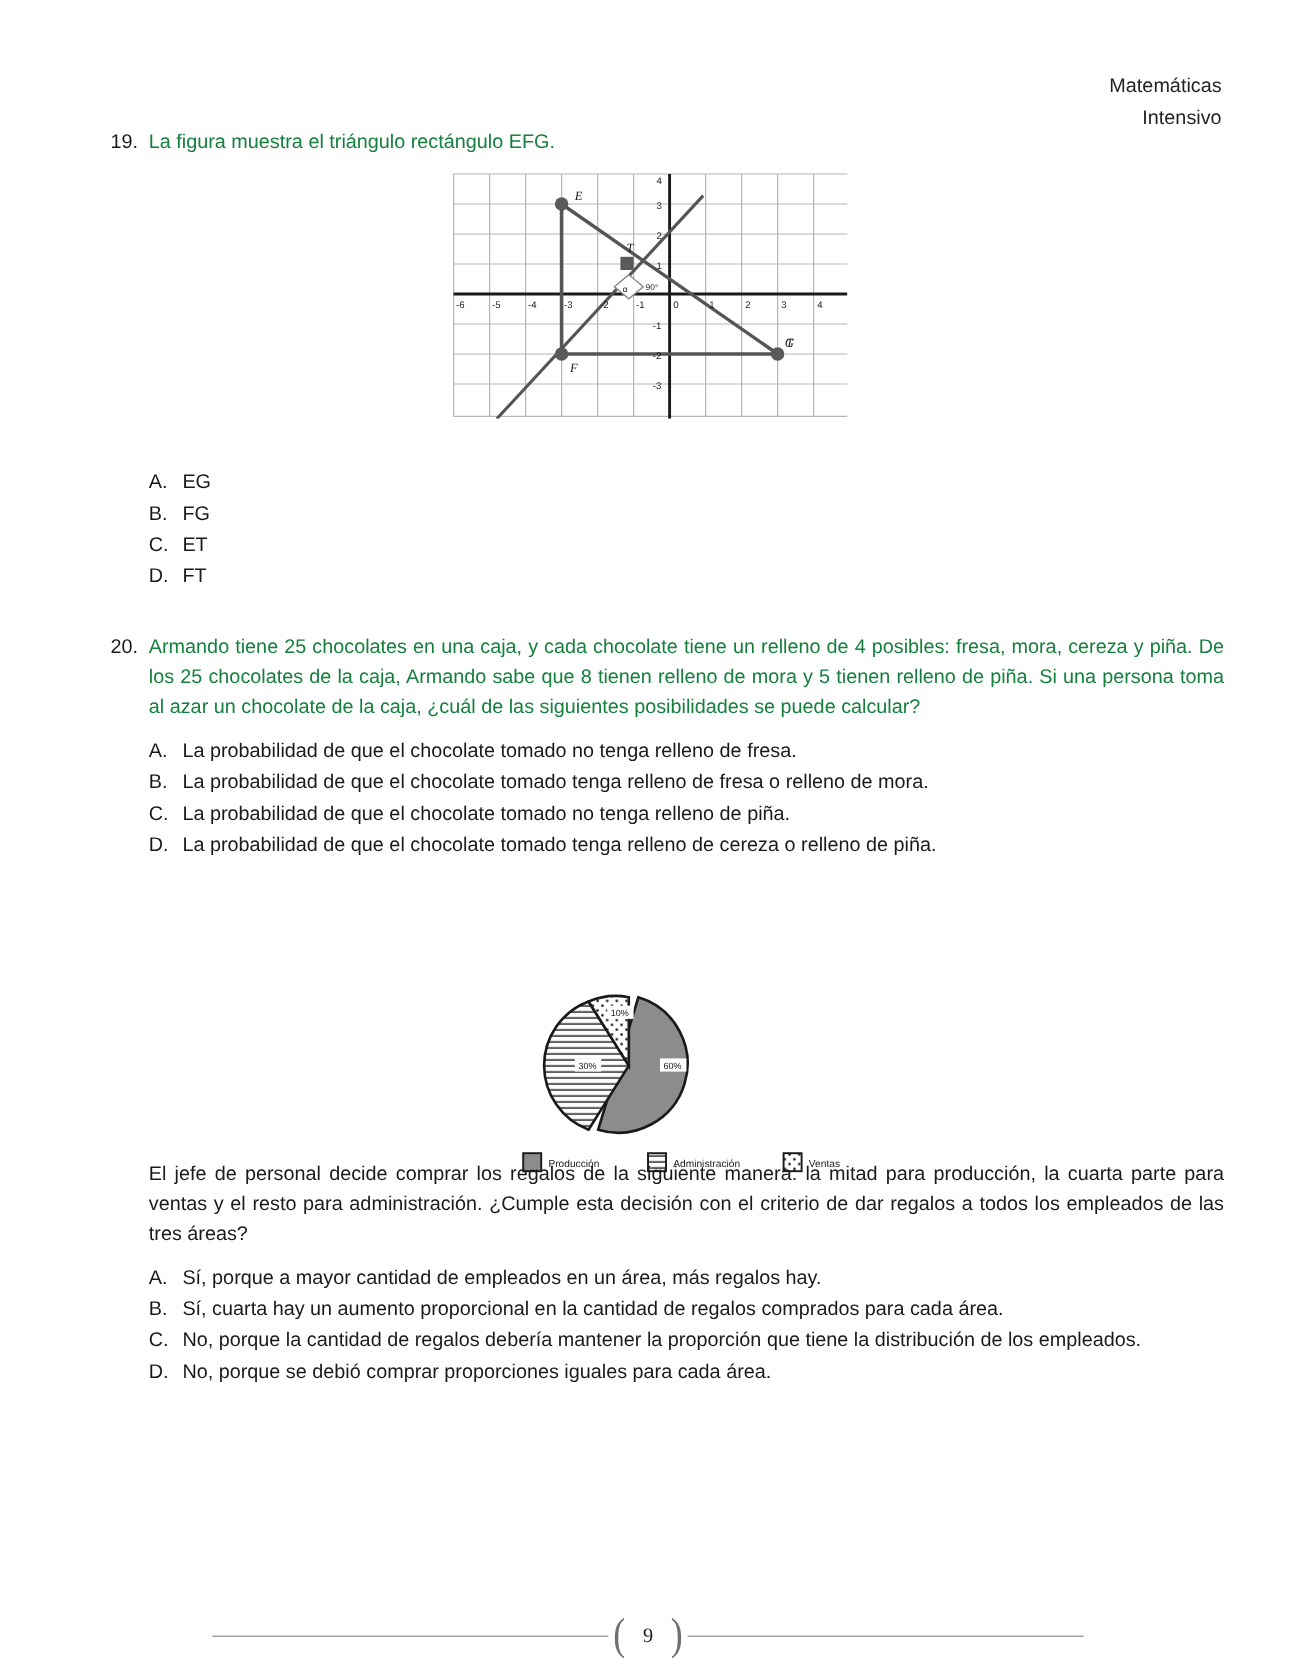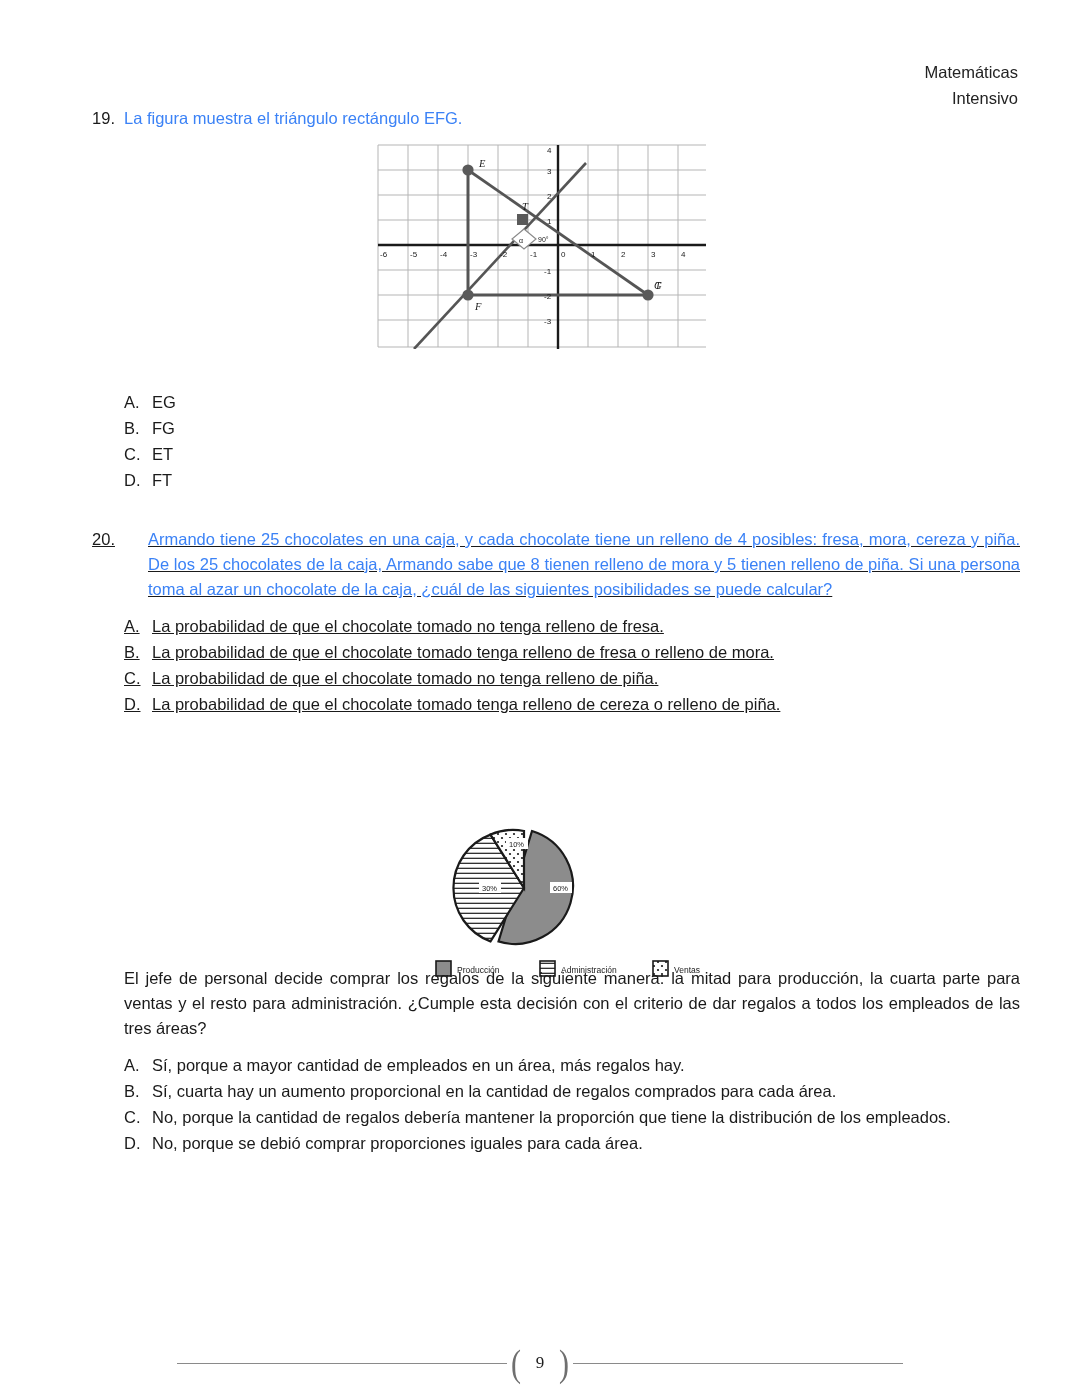--- a/index.html
+++ b/index.html
@@ -48,23 +48,23 @@
     font-size: 16.5px;
     line-height: 1.52;
     text-align: center;
     padding-right: 7px;
     color: #1a1a1a;
   }
   .q-text {
     flex: 1 1 auto;
     font-size: 16.5px;
     line-height: 1.52;
-    color: #3b82f6;
-  }
-  .q-text.justify { text-align: justify; text-align-last: left; margin-left: 24px; }
+    color: #15803d;
+  }
+  .q-text.justify { text-align: justify; text-align-last: left; }
 
   .sub-text {
     margin-left: 34px;
     font-size: 16.5px;
     line-height: 1.52;
     text-align: justify;
     text-align-last: left;
   }
 
   
@@ -255,21 +255,21 @@
         <span class="opt-letter">C.</span>
         <span class="opt-body">ET</span>
       </div>
       <div class="opt">
         <span class="opt-letter">D.</span>
         <span class="opt-body">FT</span>
       </div>
     </div>
   </div>
 
-  <div class="q-block" style="top:527px;text-decoration:underline;">
+  <div class="q-block" style="top:527px;">
     <div class="q-row">
       <div class="q-num">20.</div>
       <div class="q-text justify">Armando tiene 25 chocolates en una caja, y cada chocolate tiene un relleno de 4 posibles: fresa, mora, cereza y piña. De los 25 chocolates de la caja, Armando sabe que 8 tienen relleno de mora y 5 tienen relleno de piña. Si una persona toma al azar un chocolate de la caja, ¿cuál de las siguientes posibilidades se puede calcular?</div>
     </div>
     <div class="options">
       <div class="opt">
         <span class="opt-letter">A.</span>
         <span class="opt-body">La probabilidad de que el chocolate tomado no tenga relleno de fresa.</span>
       </div>
       <div class="opt">

